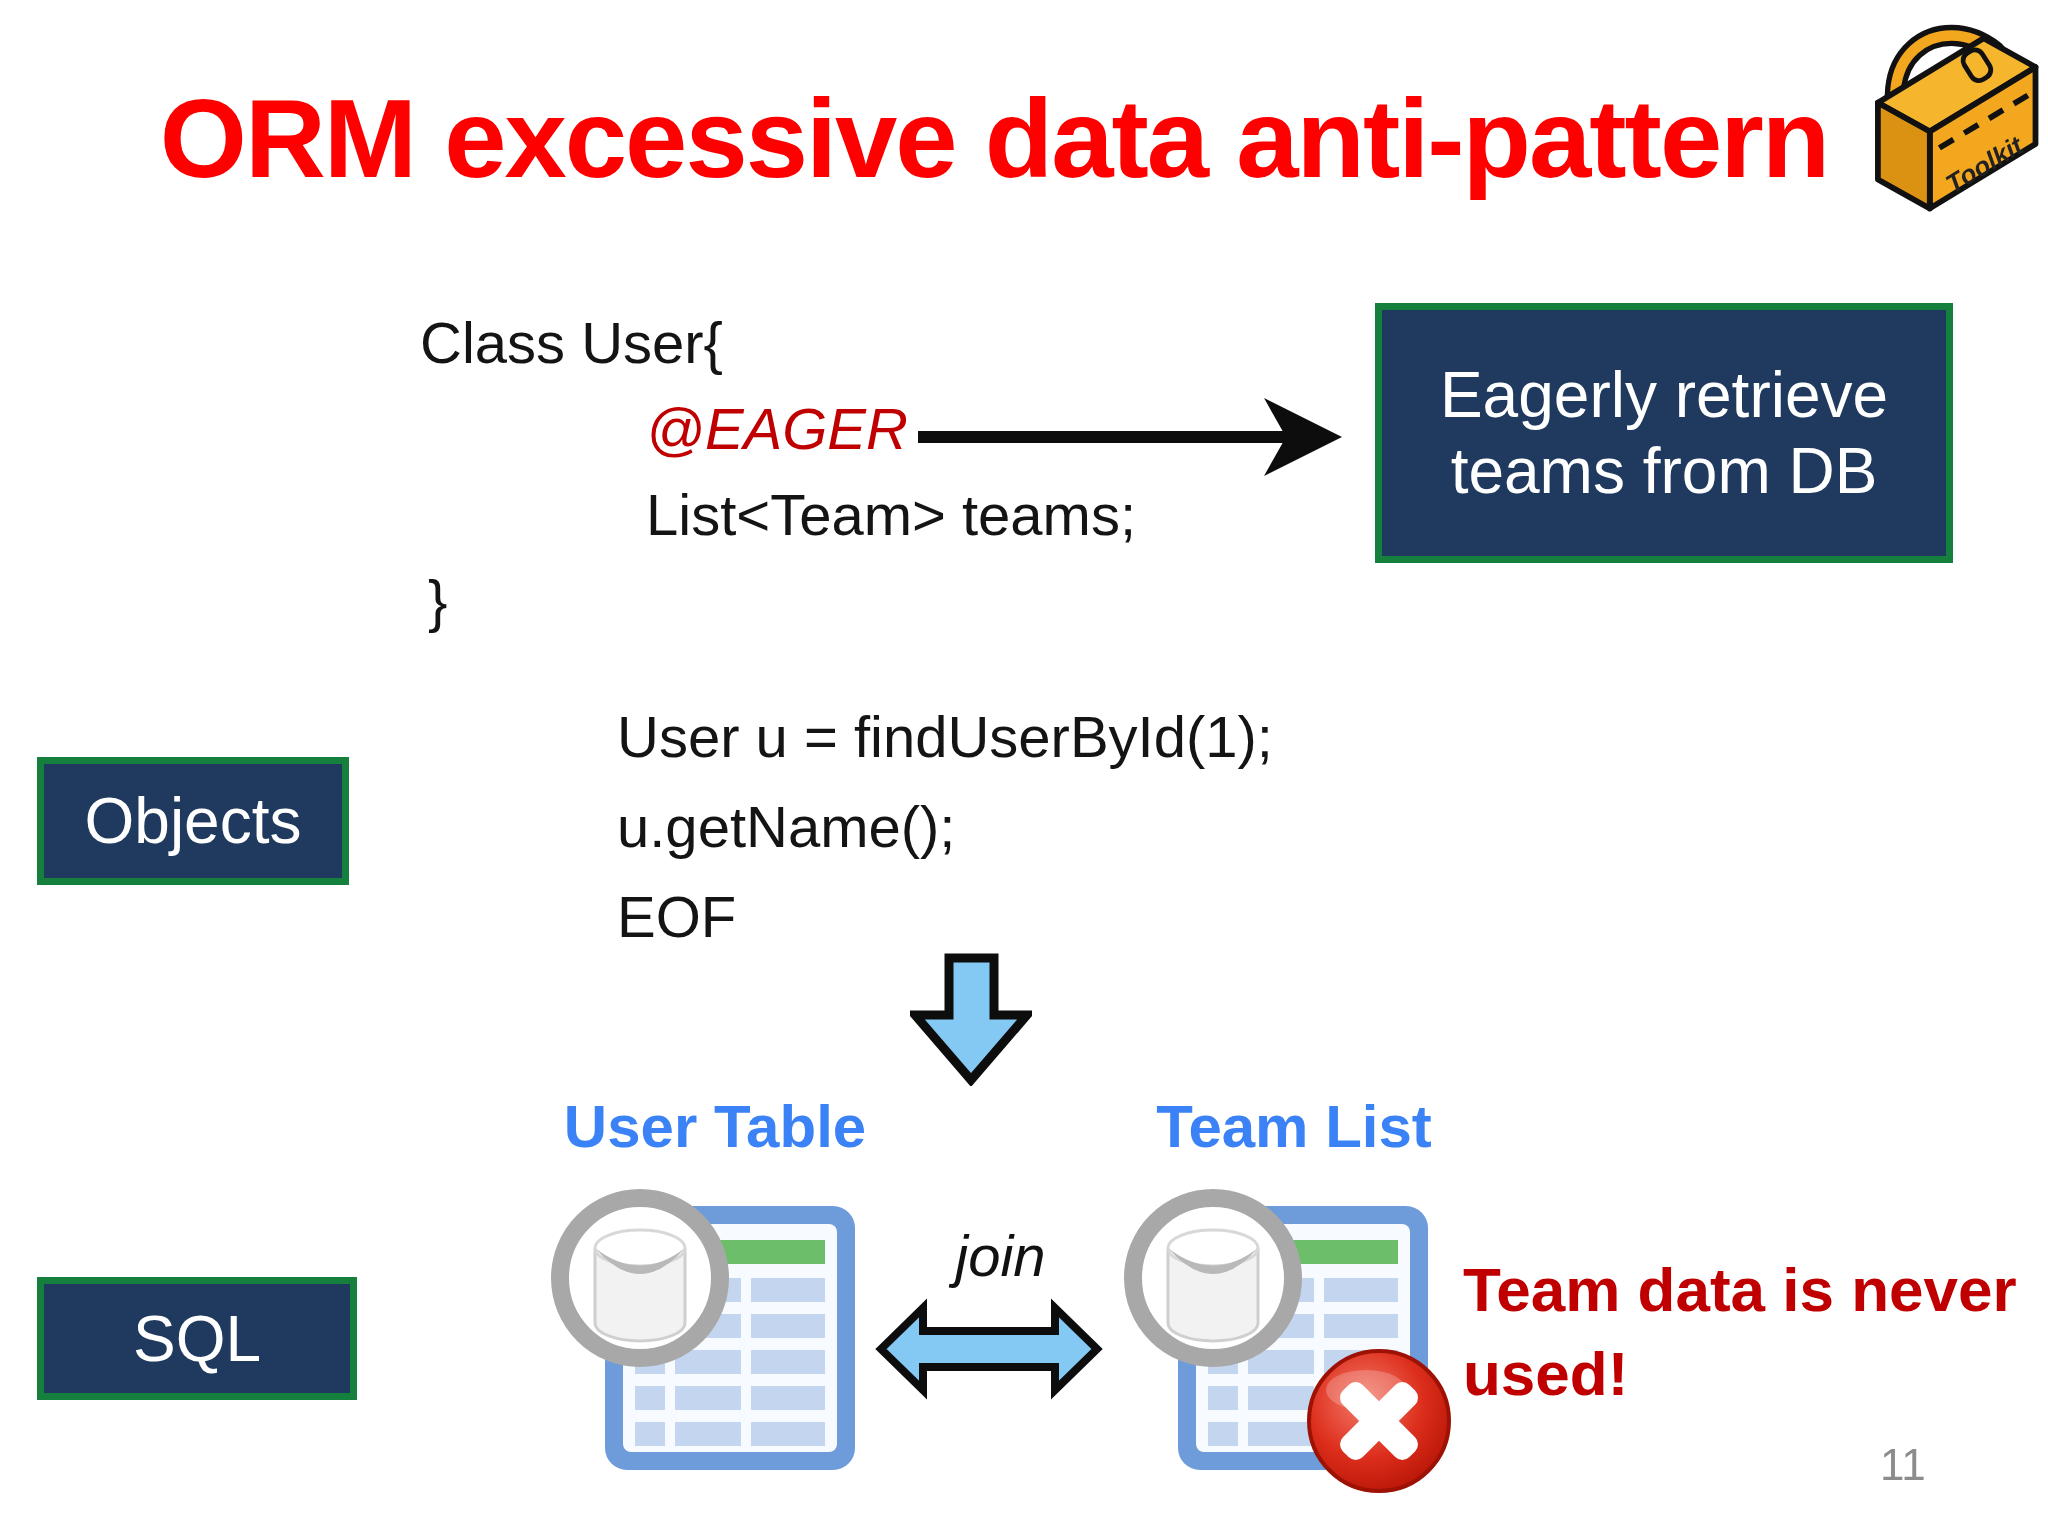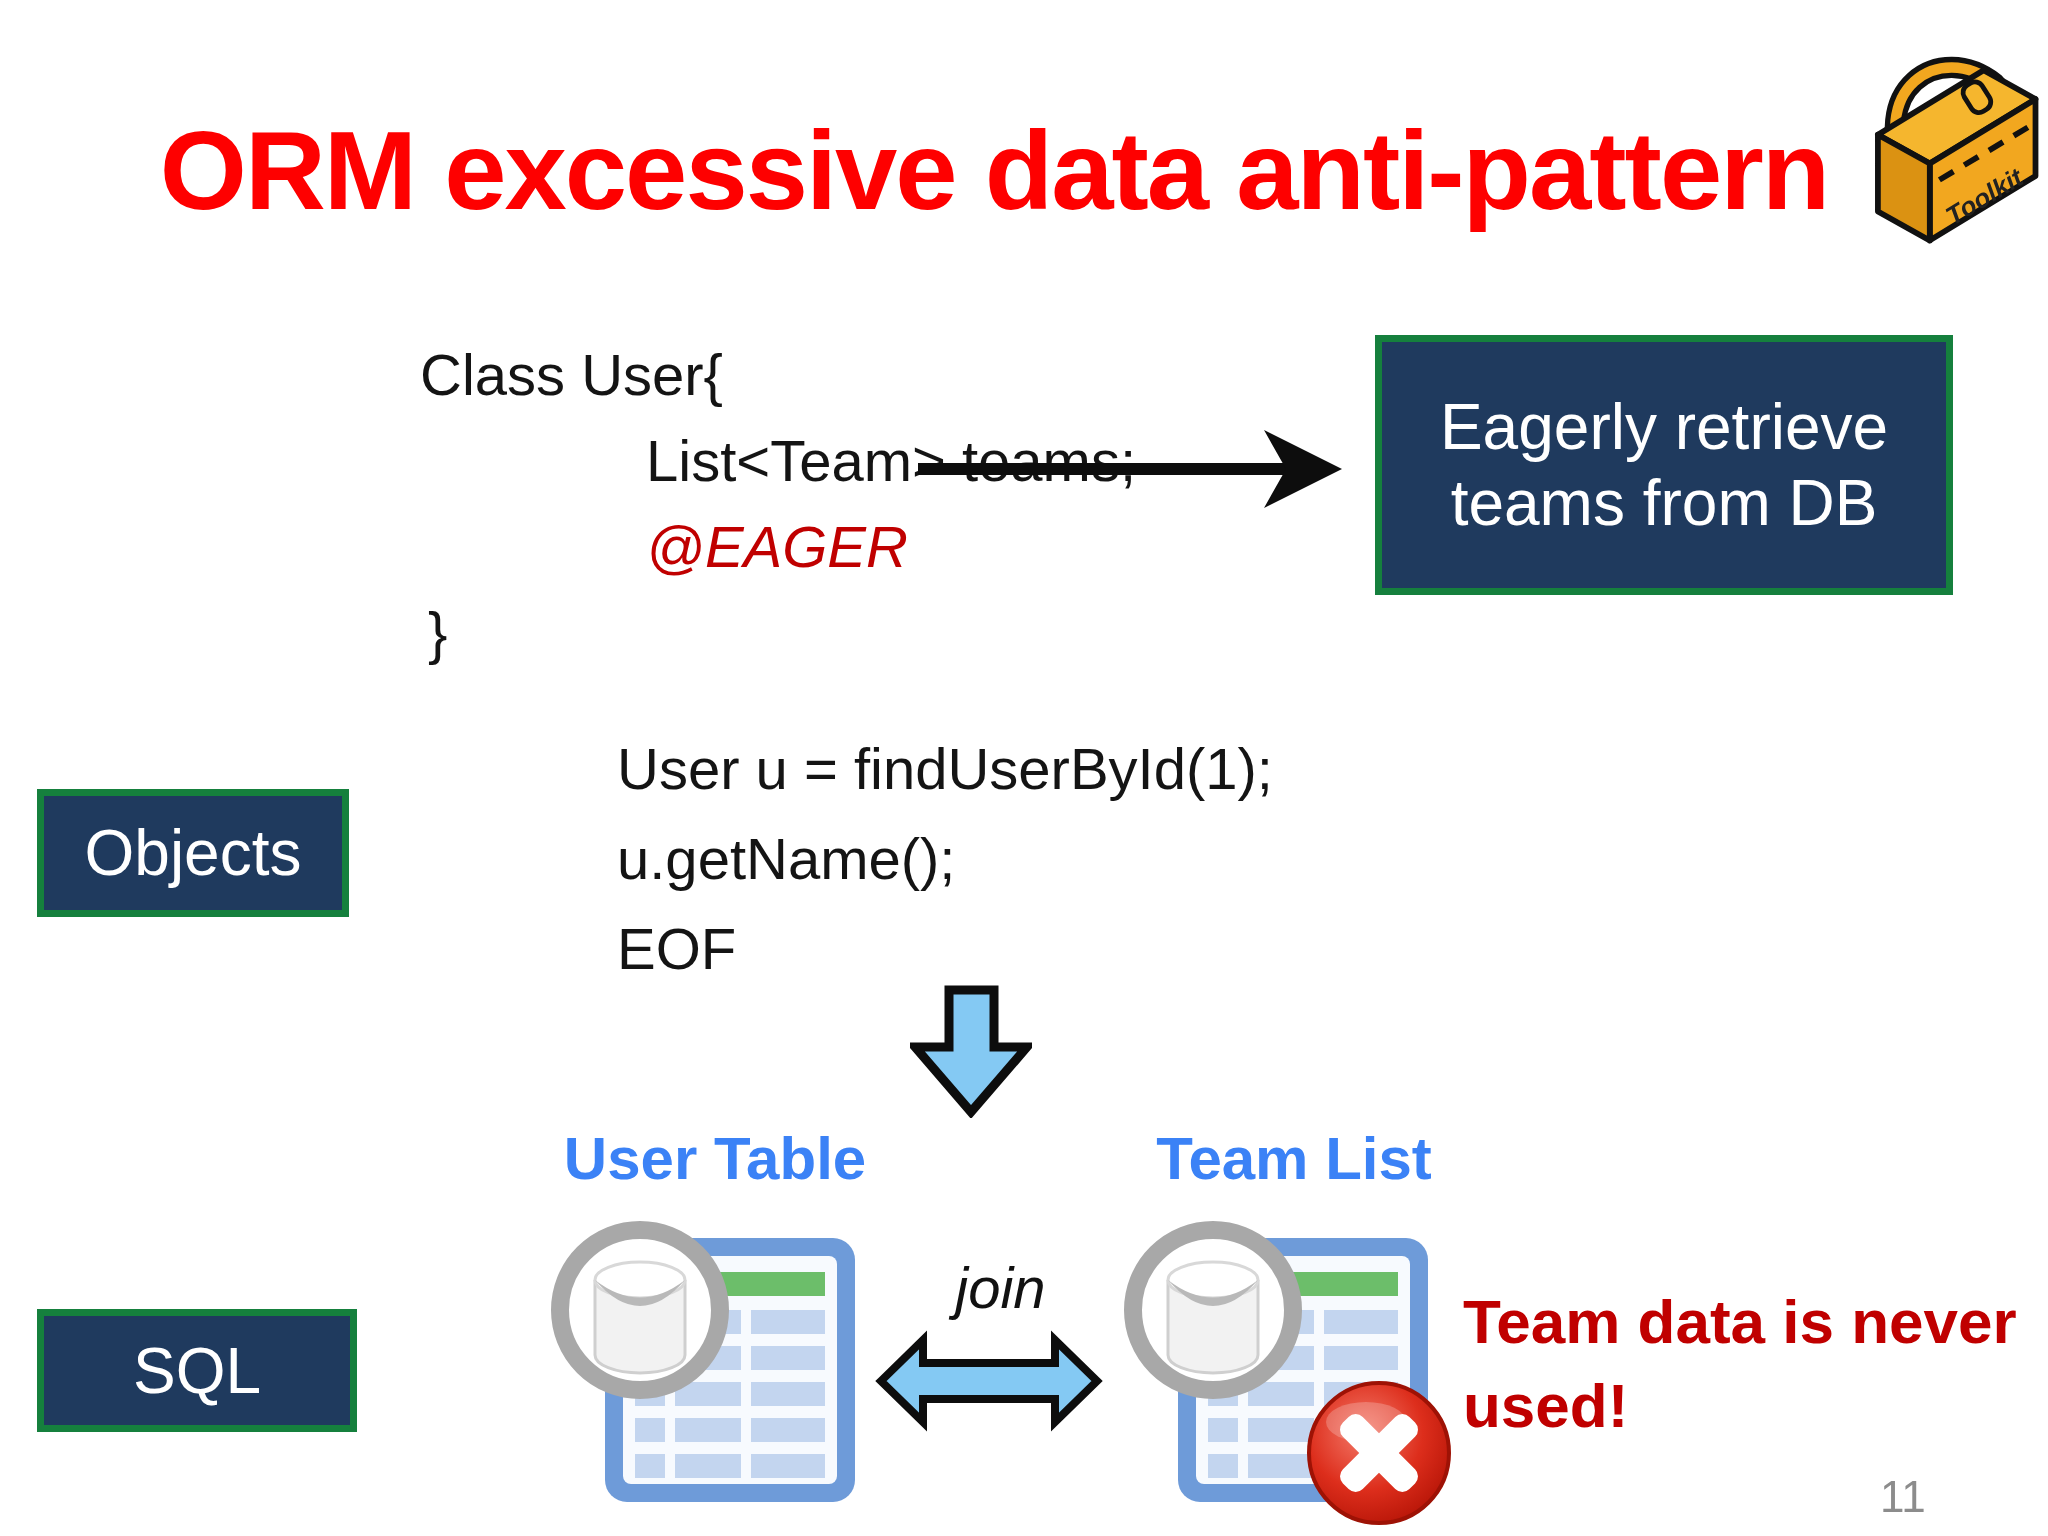--- a/index.html
+++ b/index.html
@@ -1,20 +1,20 @@
 <!DOCTYPE html>
 <html><head>
 <meta charset="utf-8">
 <style>
   html,body{margin:0;padding:0;background:#ffffff;}
   #slide{
     position:relative;width:2048px;height:1536px;background:#ffffff;overflow:hidden;
     font-family:"Liberation Sans",sans-serif;color:#1a1a1a;
   }
-  .abs{position:absolute;margin-top:32px;}
+  .abs{position:absolute;}
   
   #title{
     left:0;right:60px;top:74px;text-align:center;
     font-size:112px;font-weight:800;color:#fe0000;letter-spacing:-2px;white-space:nowrap;
   }
   
   .code{font-size:58px;line-height:86px;color:#141414;}
   #class-code{left:420px;top:300px;}
   .indent1{margin-left:226px;}
   .annotation{color:#c00000;font-style:italic;}
@@ -66,22 +66,22 @@
         <polygon points="28,105 82,135 82,215 28,185" fill="#db9212" stroke="#111111" stroke-width="6" stroke-linejoin="round"></polygon>
         <rect x="120" y="50" width="22" height="32" rx="9" transform="rotate(-32 131 66)" fill="#f5b62e" stroke="#111111" stroke-width="5"></rect>
         <line x1="92" y1="152" x2="188" y2="95" stroke="#111111" stroke-width="6" stroke-dasharray="17 13"></line>
         <text transform="translate(106,200) rotate(-31)" font-family="Liberation Sans, sans-serif" font-size="27" font-weight="700" font-style="italic" fill="#222222">Toolkit</text>
       </g>
     </svg>
   </div>
 
   <div id="class-code" class="abs code">
     <div>Class User{</div>
+    <div class="indent1 annotation">@EAGER</div>
     <div class="indent1">List&lt;Team&gt; teams;</div>
-    <div class="indent1 annotation">@EAGER</div>
     <div style="margin-left:8px;">}</div>
   </div>
 
   <div id="eager-arrow" class="abs">
     <svg width="455" height="90" viewBox="0 0 455 90">
       <line x1="6" y1="45" x2="382" y2="45" stroke="#0d0d0d" stroke-width="12"></line>
       <path d="M430,45 L352,6 L374,45 L352,84 Z" fill="#0d0d0d"></path>
     </svg>
   </div>
 

